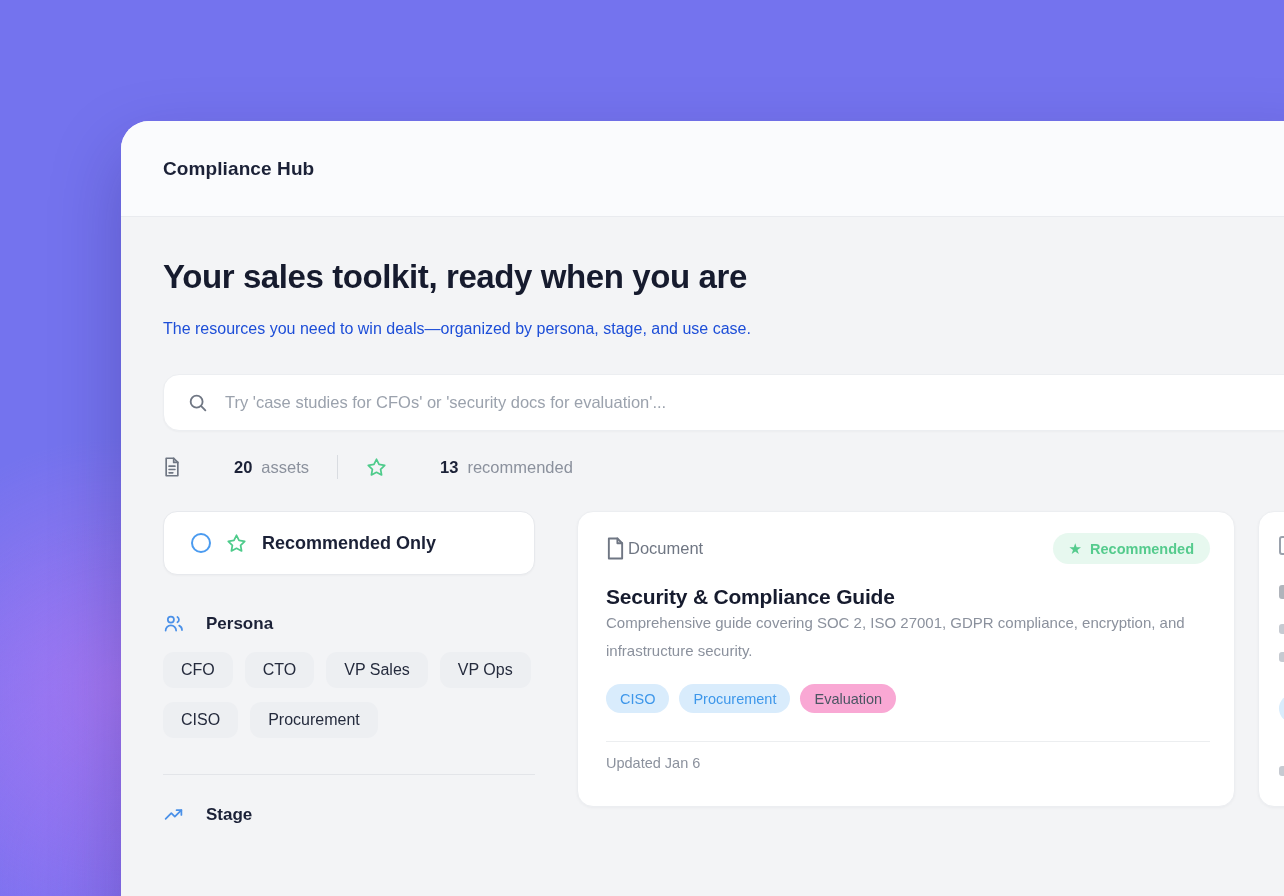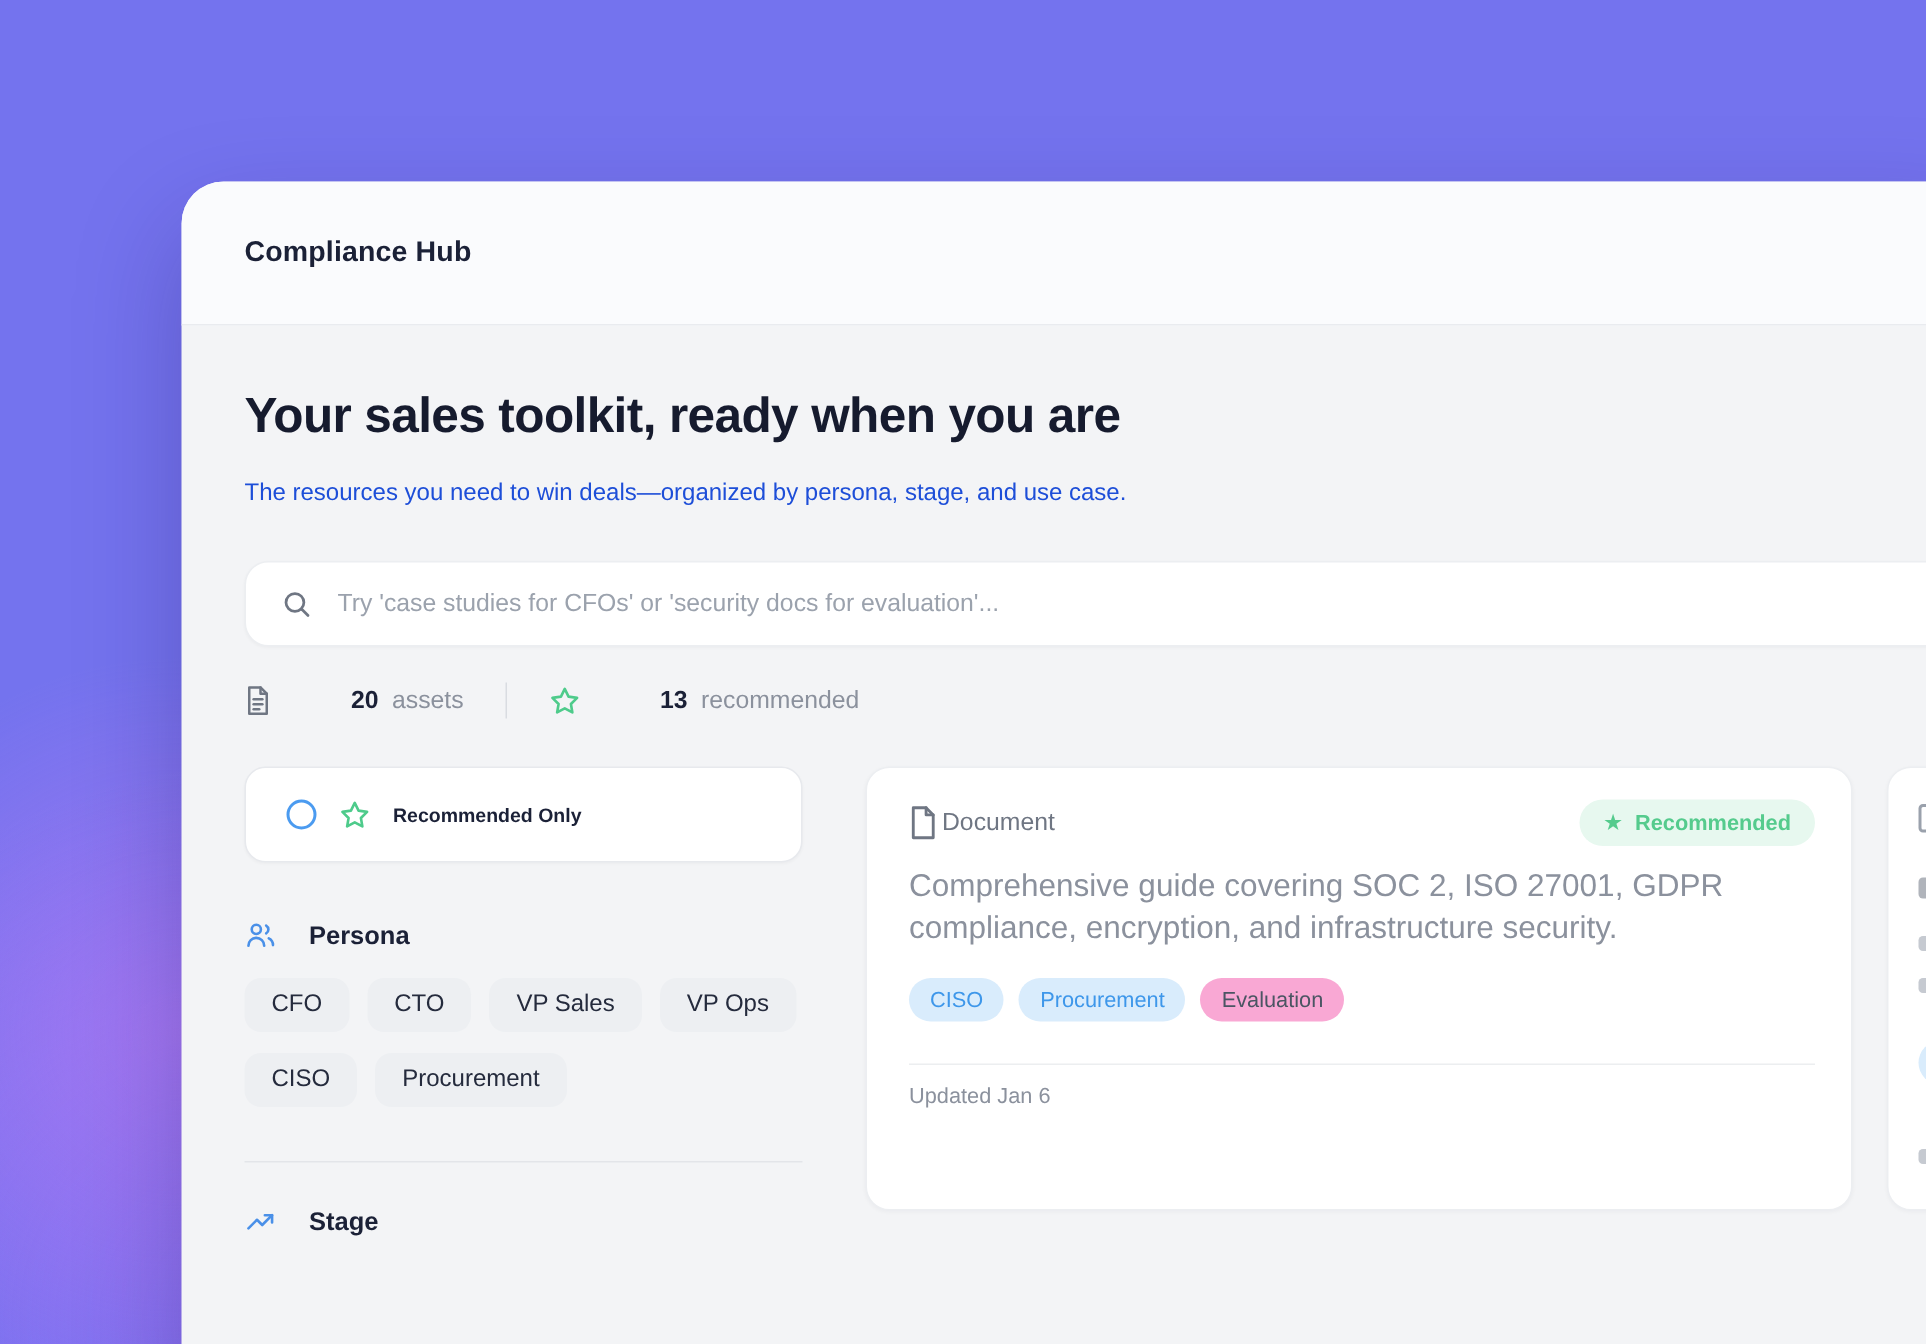--- a/index.html
+++ b/index.html
@@ -82,21 +82,21 @@
     border-radius: 14px;
     display: flex; align-items: center;
     padding-left: 27px; gap: 15px;
     cursor: pointer;
     box-shadow: 0 1px 2px rgba(20,24,40,0.03);
   }
   .radio-circle {
     width: 20px; height: 20px; border-radius: 50%;
     border: 2px solid #4b9bf0; background: #fff;
   }
-  .toggle-label { font-size: 13px; font-weight: 600; color: #1b2137; }
+  .toggle-label { font-size: 18px; font-weight: 600; color: #1b2137; }
 
   .section-heading {
     display: flex; align-items: center; gap: 22px;
     font-size: 17px; font-weight: 700; color: #1b2137;
   }
   .persona-heading { margin-top: 38px; }
   .chips { margin-top: 18px; display: flex; flex-wrap: wrap; gap: 14px 12px; width: 372px; }
   .chip {
     background: #edeff2;
     border: none;
@@ -126,21 +126,21 @@
     background: #e7f8ef;
     color: #55cb8d;
     border-radius: 16px;
     height: 31px;
     display: flex; align-items: center; gap: 8px;
     padding: 0 16px;
     font-size: 14.5px; font-weight: 600;
   }
   .badge .star-glyph { font-size: 15px; line-height: 1; }
   .card-title { margin-top: 21px; font-size: 21px; font-weight: 700; color: #161b2e; letter-spacing: -0.2px; }
-  .card-desc { margin-top: 13px; font-size: 21px; line-height: 28px; color: #8b919d; max-width: 580px; }
+  .card-desc { margin-top: 0; font-size: 15px; line-height: 28px; color: #8b919d; max-width: 580px; }
   .tag-row { margin-top: 19px; display: flex; gap: 10px; }
   .tag {
     height: 29px; display: flex; align-items: center;
     padding: 0 14px; border-radius: 15px;
     font-size: 14.5px; font-weight: 500;
   }
   .tag.blue { background: #d9ecfc; color: #3e97ea; }
   .tag.gray { background: #f9a8d4; color: #4b5563; }
   .card-divider { margin-top: 28px; height: 1px; background: #eceef0; }
   .card-footer { margin-top: 13px; font-size: 14.5px; color: #8b919d; }
@@ -273,20 +273,21 @@
                   <path d="M12 1.5V6.5H17"></path>
                 </svg>
               </span>
               <span>Document</span>
             </div>
             <div class="badge">
               <span class="star-glyph">★</span>
               <span>Recommended</span>
             </div>
           </div>
+          <div class="card-title">Security &amp; Compliance Guide</div>
           <div class="card-desc">Comprehensive guide covering SOC 2, ISO 27001, GDPR compliance, encryption, and infrastructure security.</div>
           <div class="tag-row">
             <span class="tag blue">CISO</span>
             <span class="tag blue">Procurement</span>
             <span class="tag gray">Evaluation</span>
           </div>
           <div class="card-divider"></div>
           <div class="card-footer">Updated Jan 6</div>
         </div>
 

